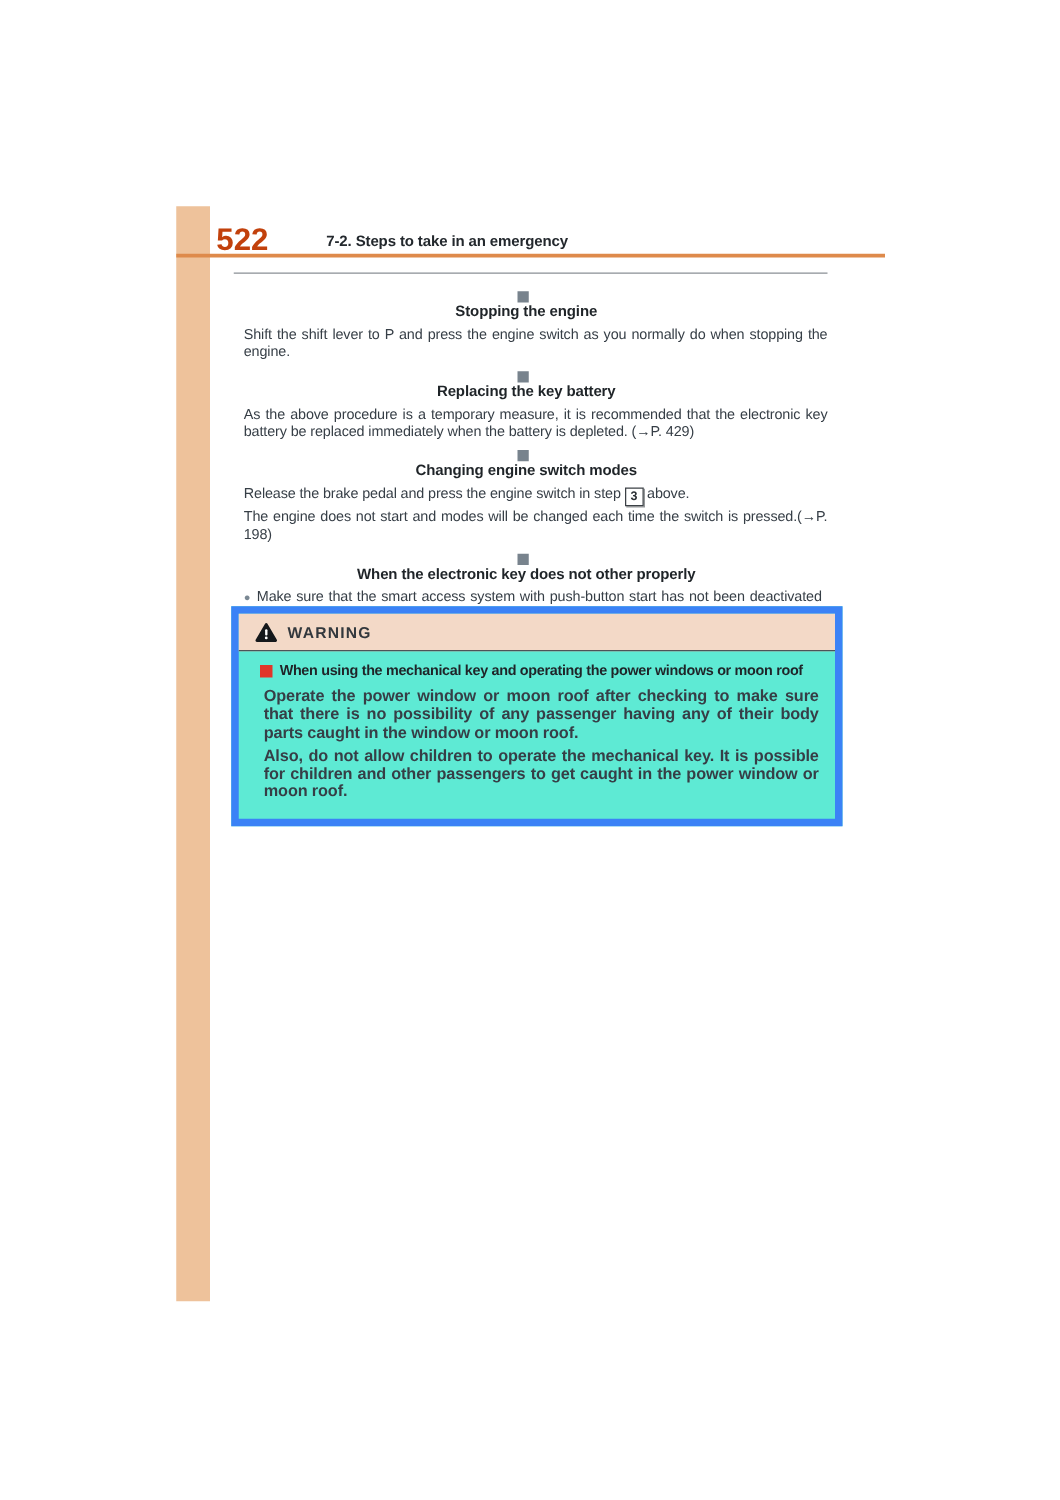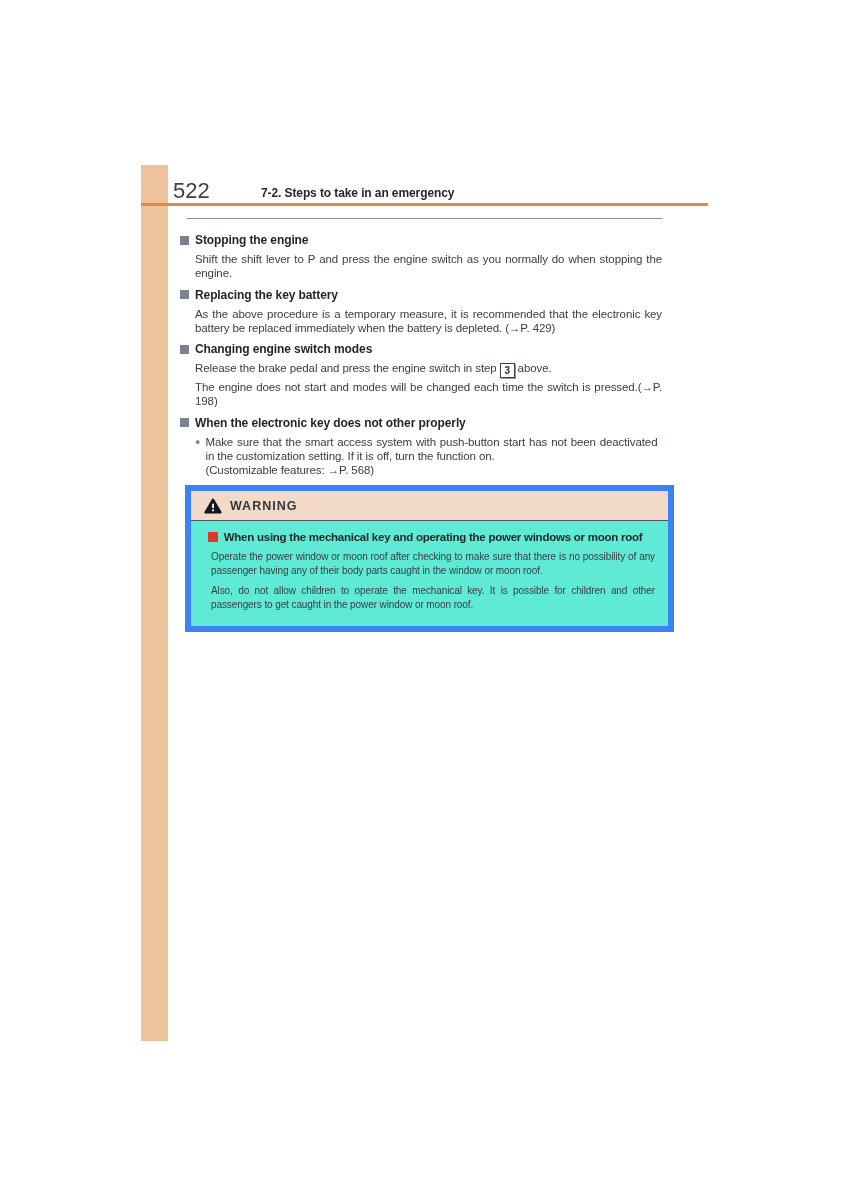--- a/index.html
+++ b/index.html
@@ -7,28 +7,28 @@
     width:848px;height:1200px;position:relative;background:#ffffff;
     font-family:"Liberation Sans","DejaVu Sans",sans-serif;
     -webkit-font-smoothing:antialiased;
   }
   .page{position:absolute;inset:0;overflow:hidden;}
 
   
   .side-strip{position:absolute;left:141px;top:165px;width:27px;height:876px;background:#EEC29B;}
 
   
-  .page-number{position:absolute;left:173px;top:178px;font-size:22px;font-weight:normal;color:#404040;letter-spacing:0;}
+  .page-number{position:absolute;left:173px;top:178px;font-size:25px;font-weight:bold;color:#c2410c;letter-spacing:0;}
   .chapter-title{position:absolute;left:220px;top:186px;font-size:12px;font-weight:bold;color:#23282d;letter-spacing:-.1px;margin-left:41px;}
   .orange-rule{position:absolute;left:141px;top:203px;width:567px;height:3px;background:#DE8A4B;}
   .gray-rule{position:absolute;left:187px;top:218px;width:475px;height:1px;background:#8A9095;}
 
   
   .content{position:absolute;left:180px;top:226px;width:482px;color:#363E46;}
-  .sec-h{display:flex;align-items:center;margin:7px 0 5px 0;}
+  .sec-h{display:flex;align-items:center;margin:7px 0 5px 0;flex-direction:column;}
   .sec-h .sq{width:9px;height:9px;background:#78838D;margin-right:6px;flex:0 0 auto;}
   .sec-h-text{font-size:12px;font-weight:bold;color:#1F2428;letter-spacing:-.1px;}
   p.body{margin:0 0 2px 15px;font-size:11.5px;line-height:14.3px;letter-spacing:-.1px;text-align:justify;}
   p.body.noj{text-align:left;}
   .stepbox{
     display:inline-block;width:13px;height:13px;border:1px solid #3c4146;
     box-shadow:1px 1px 0 rgba(60,65,70,.55);
     font-size:10px;line-height:13px;font-weight:bold;text-align:center;
     color:#2a2f34;margin:0 3px;vertical-align:-2px;background:#fff;
   }
@@ -39,21 +39,21 @@
 
   
   .warnbox{position:absolute;left:185px;top:485px;width:477px;border:6px solid #3b82f6;background:#5eead4;}
   .warnband{height:29px;background:#F3D9C7;border-bottom:1px solid #4E5358;display:flex;align-items:center;padding-left:13px;}
   .warnband svg{display:block;margin-right:8px;}
   .warnlabel{font-size:12.5px;font-weight:bold;color:#33383D;letter-spacing:1px;}
   .warncontent{padding:9px 13px 14px 4px;}
   .warn-h{display:flex;align-items:flex-start;margin:0 0 6px 0;justify-content:center;}
   .warn-h .redsq{width:10px;height:10px;background:#E1362A;margin:2px 6px 0 0;flex:0 0 auto;}
   .warn-h-text{font-size:11.5px;font-weight:bold;color:#1F2428;letter-spacing:-.25px;line-height:14px;}
-  p.wbody{margin:0 0 5px 16px;font-size:10px;line-height:14.3px;letter-spacing:-.1px;text-align:justify;color:#363E46;width:444px;}
+  p.wbody{margin:0 0 5px 16px;font-size:13px;line-height:14.3px;letter-spacing:-.1px;text-align:justify;color:#363E46;width:444px;font-weight:bold;}
   p.wbody:last-child{margin-bottom:0;}
 </style>
 </head>
 <body>
 
 <div class="page">
 
   <div class="side-strip"></div>
 
   <div class="page-number">522</div>

